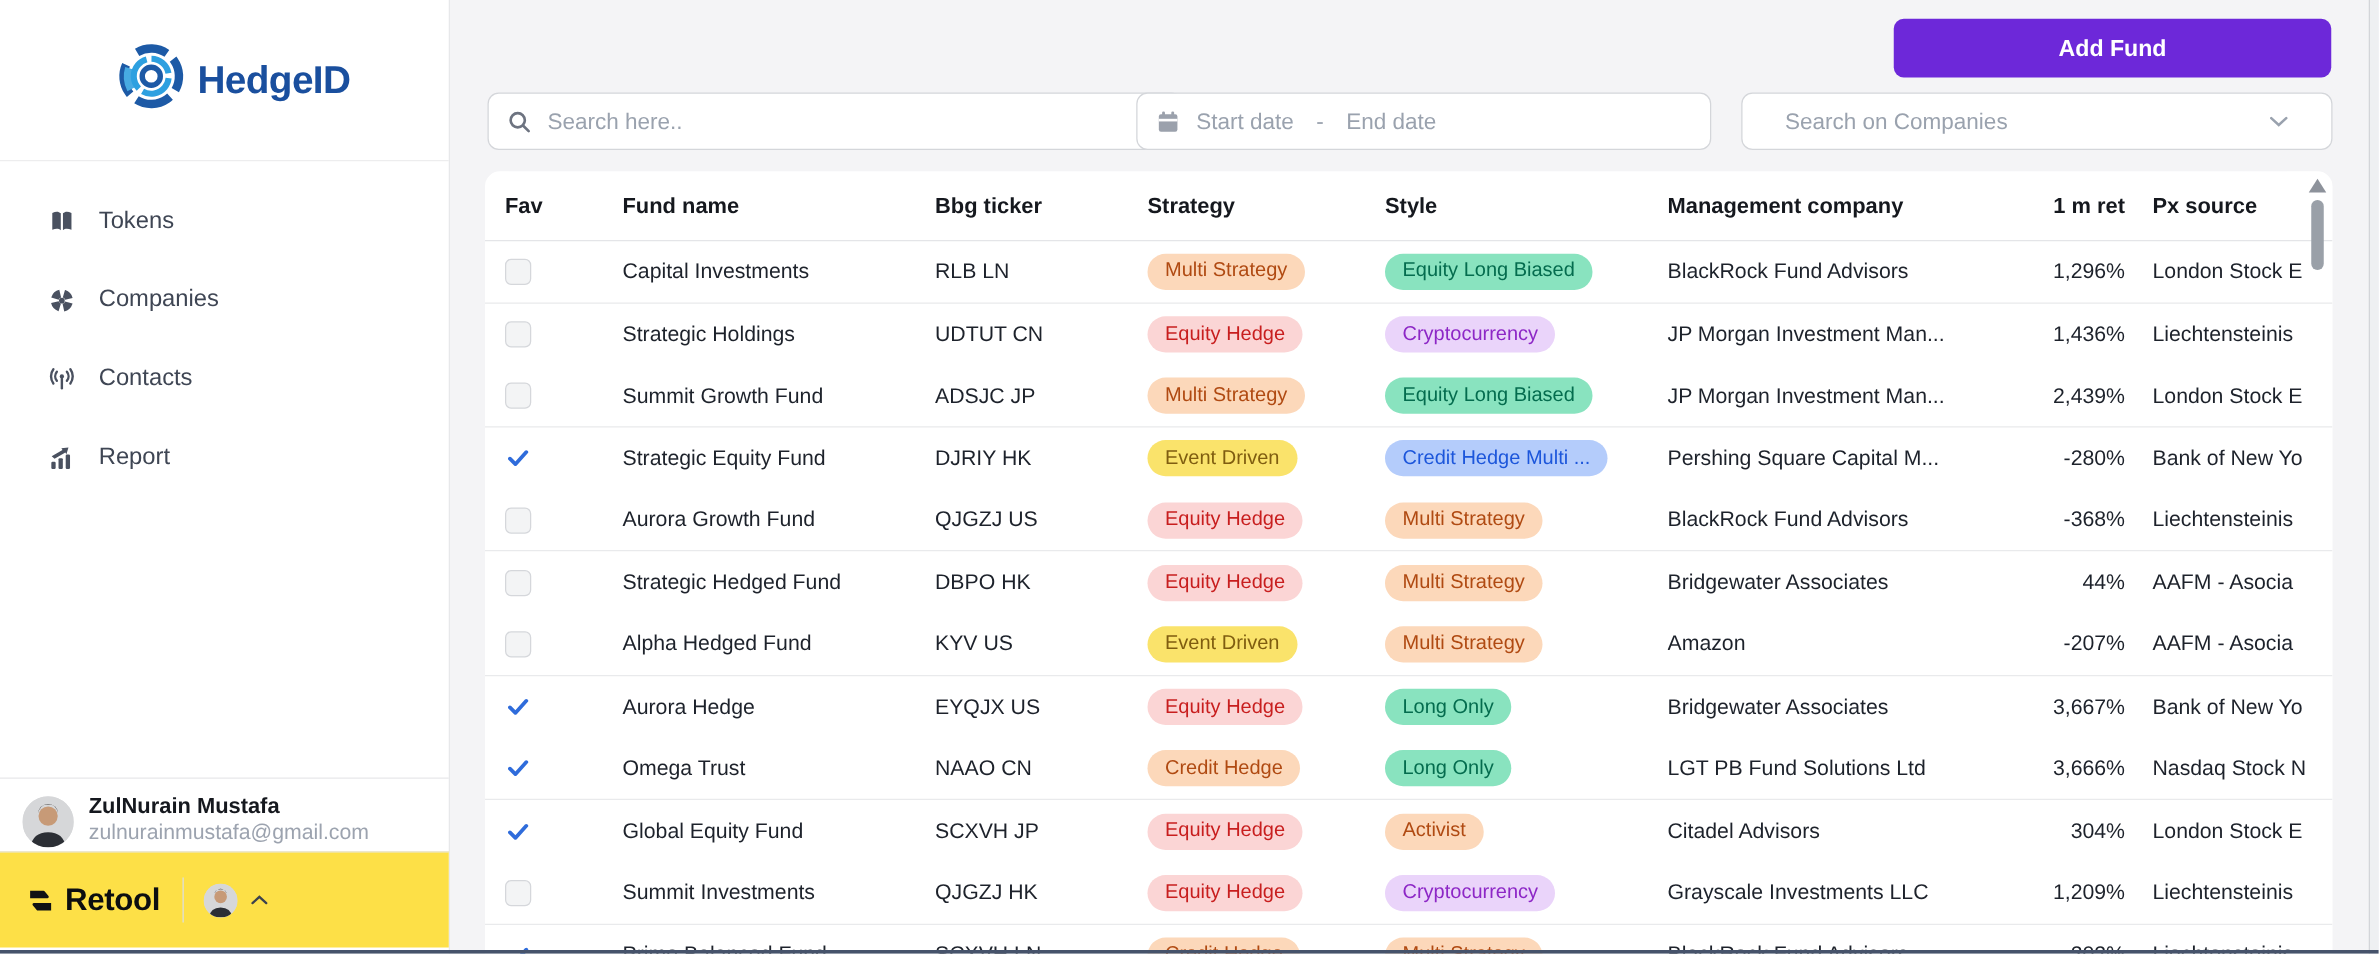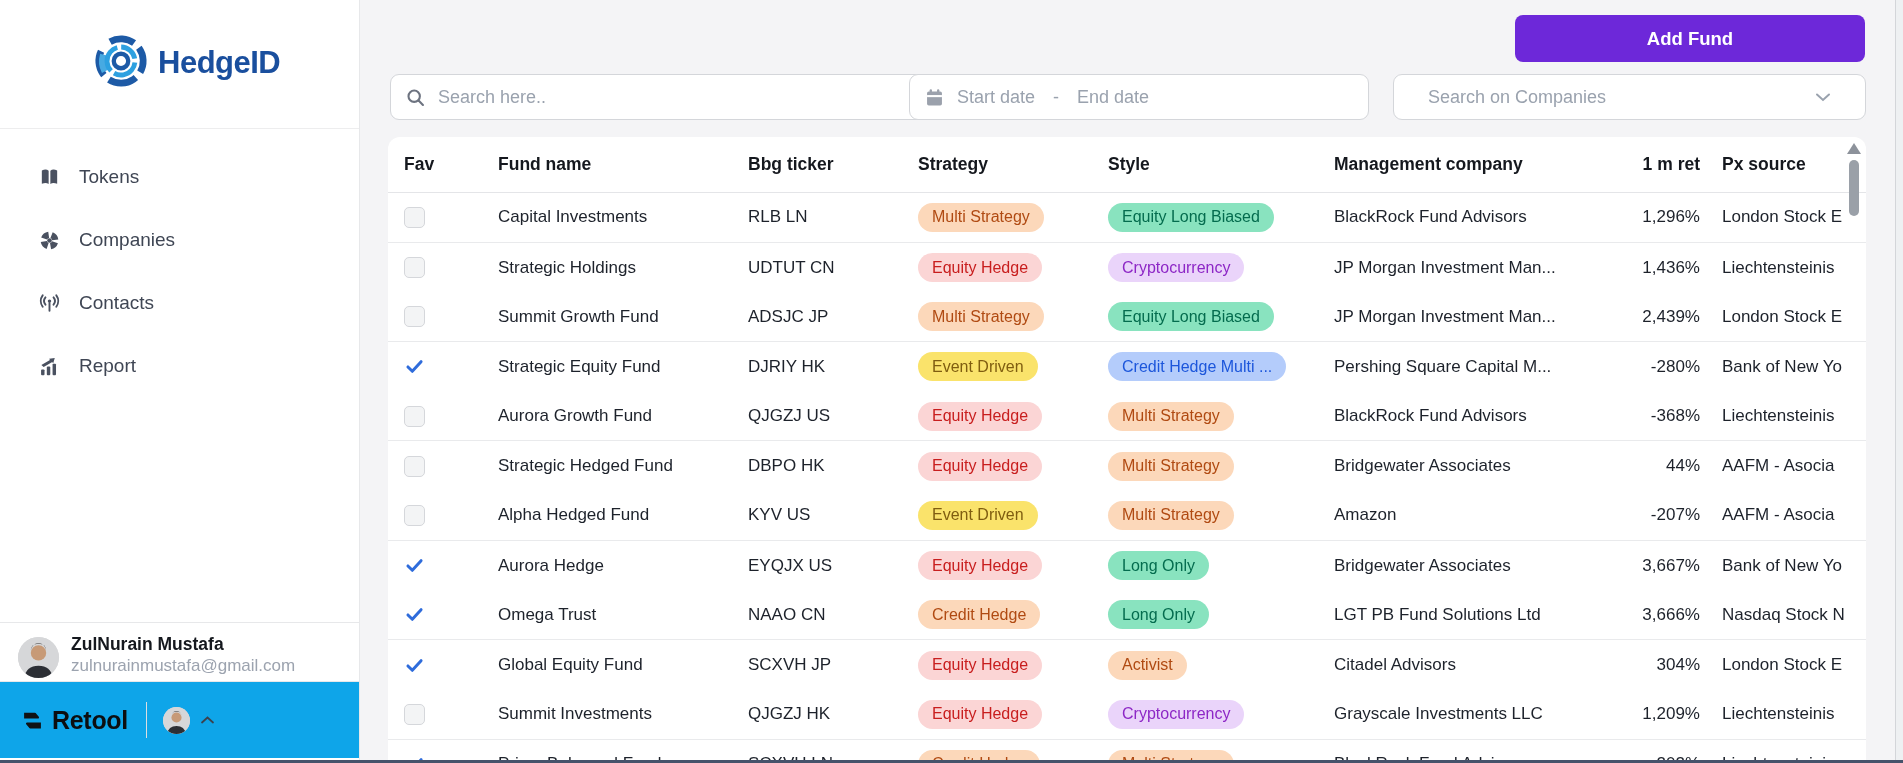--- a/index.html
+++ b/index.html
@@ -18,21 +18,21 @@
   .nav-item.active{background:#ccd6f7;color:#1b2437;}
   .nav-icon{width:23px;height:23px;flex:0 0 auto;display:flex;align-items:center;justify-content:center;}
   .nav-icon svg{width:23px;height:23px;}
   
   .user-card{position:absolute;left:0;top:622px;width:100%;height:59px;border-top:1px solid #e7e8ea;box-sizing:border-box;}
   .avatar{border-radius:50%;overflow:hidden;background:#d8d9db;}
   .user-avatar{position:absolute;left:18px;top:14px;width:41px;height:41px;}
   .user-name{position:absolute;left:71px;top:11px;font-size:17.5px;font-weight:700;color:#15181e;}
   .user-email{position:absolute;left:71px;top:33px;font-size:17px;color:#9ca3af;}
   
-  .retool-bar{position:absolute;left:0;top:681px;width:100%;height:77px;border-top:1px solid #e7e8ea;background:#0ea5e9;box-sizing:border-box;display:flex;align-items:center;padding-left:22px;}
+  .retool-bar{position:absolute;left:0;top:681px;width:100%;height:77px;border-top:1px solid #e7e8ea;background:#fde047;box-sizing:border-box;display:flex;align-items:center;padding-left:22px;}
   .retool-logo{display:flex;align-items:center;gap:9px;}
   .retool-word{font-size:25px;font-weight:700;color:#0c0e10;letter-spacing:-0.3px;}
   .footer-vline{width:1px;height:36px;background:#dcdee1;margin:0 16px 0 18px;}
   .footer-avatar{width:27px;height:27px;}
   .footer-caret{margin-left:10px;display:flex;align-items:center;}
   .bottom-strip{position:absolute;left:0;bottom:0;width:100%;height:3px;background:#46536b;z-index:60;}
   .right-edge{position:absolute;right:0;top:0;width:7px;height:763px;background:#eef0f2;border-left:1px solid #d3d5d9;z-index:55;}
   
   .btn-add{position:absolute;left:1515px;top:15px;width:350px;height:47px;background:#6d28d9;border:none;border-radius:8px;color:#ffffff;font-family:inherit;font-size:18.5px;font-weight:700;cursor:pointer;}
   .input-box{position:absolute;top:74px;height:46px;background:#ffffff;border:1px solid #d4d6da;border-radius:9px;box-sizing:border-box;display:flex;align-items:center;padding:0 14px;gap:12px;}

